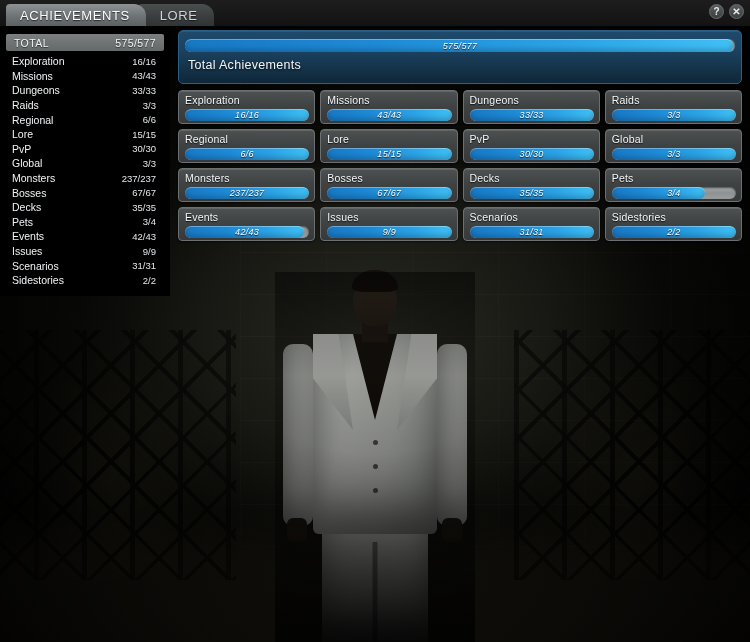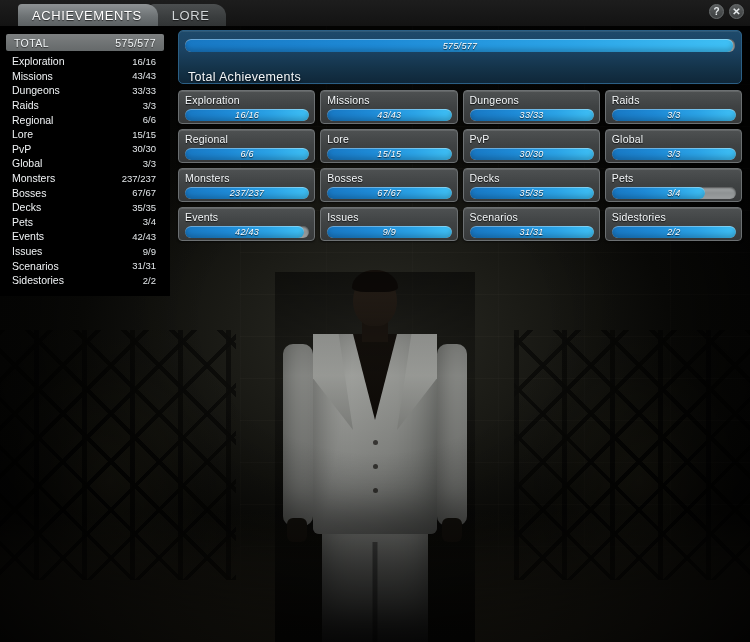--- a/index.html
+++ b/index.html
@@ -133,21 +133,21 @@
     position: absolute; inset: 0;
     background: linear-gradient(180deg, rgba(0,0,0,.50) 0%, rgba(0,0,0,.24) 28%, rgba(0,0,0,.46) 72%, rgba(0,0,0,.80) 100%);
     pointer-events: none;
   }
 
   
   .topbar {
     position: absolute; left: 0; top: 0; width: 750px; height: 26px;
     background: linear-gradient(180deg, #1d1d1d 0%, #131313 100%);
   }
-  .tabs { position: absolute; left: 6px; top: 4px; display: flex; align-items: center; margin-left: 12px; }
+  .tabs { position: absolute; left: 6px; top: 4px; display: flex; align-items: center; }
   .tab {
     height: 22px; padding: 0 16px 0 14px;
     display: flex; align-items: center;
     font-size: 13px; letter-spacing: .6px;
     border-radius: 4px 12px 0 0;
     margin-right: -8px;
     cursor: pointer;
   }
   .tab.active {
     background: linear-gradient(180deg, #8e9294 0%, #6e7375 55%, #5b6062 100%);
@@ -195,21 +195,21 @@
   .panel { position: absolute; left: 170px; top: 30px; width: 580px; }
 
   .total-card {
     margin: 0 8px 6px 8px; height: 54px; padding: 6px 6px 0 6px;
     border-radius: 5px;
     background: linear-gradient(180deg, #1e4a6b 0%, #1b4261 38%, #143349 72%, #0f2739 100%);
     border: 1px solid #2b5f85;
     box-shadow: inset 0 1px 0 rgba(255,255,255,.08);
   }
   .total-title {
-    margin-top: 18px; padding-left: 3px;
+    margin-top: 6px; padding-left: 3px;
     color: #f2f6f9; font-size: 12.5px; letter-spacing: .3px;
     text-shadow: 0 1px 2px rgba(0,0,0,.75);
   }
 
   .grid { display: grid; grid-template-columns: repeat(4, 1fr); gap: 5px 5px; padding: 0 8px; }
 
   .tile {
     height: 34px; padding: 3px 5px 0 6px;
     background: linear-gradient(180deg, #4e5152 0%, #3f4243 48%, #37393a 100%);
     border: 1px solid #6c7072;

